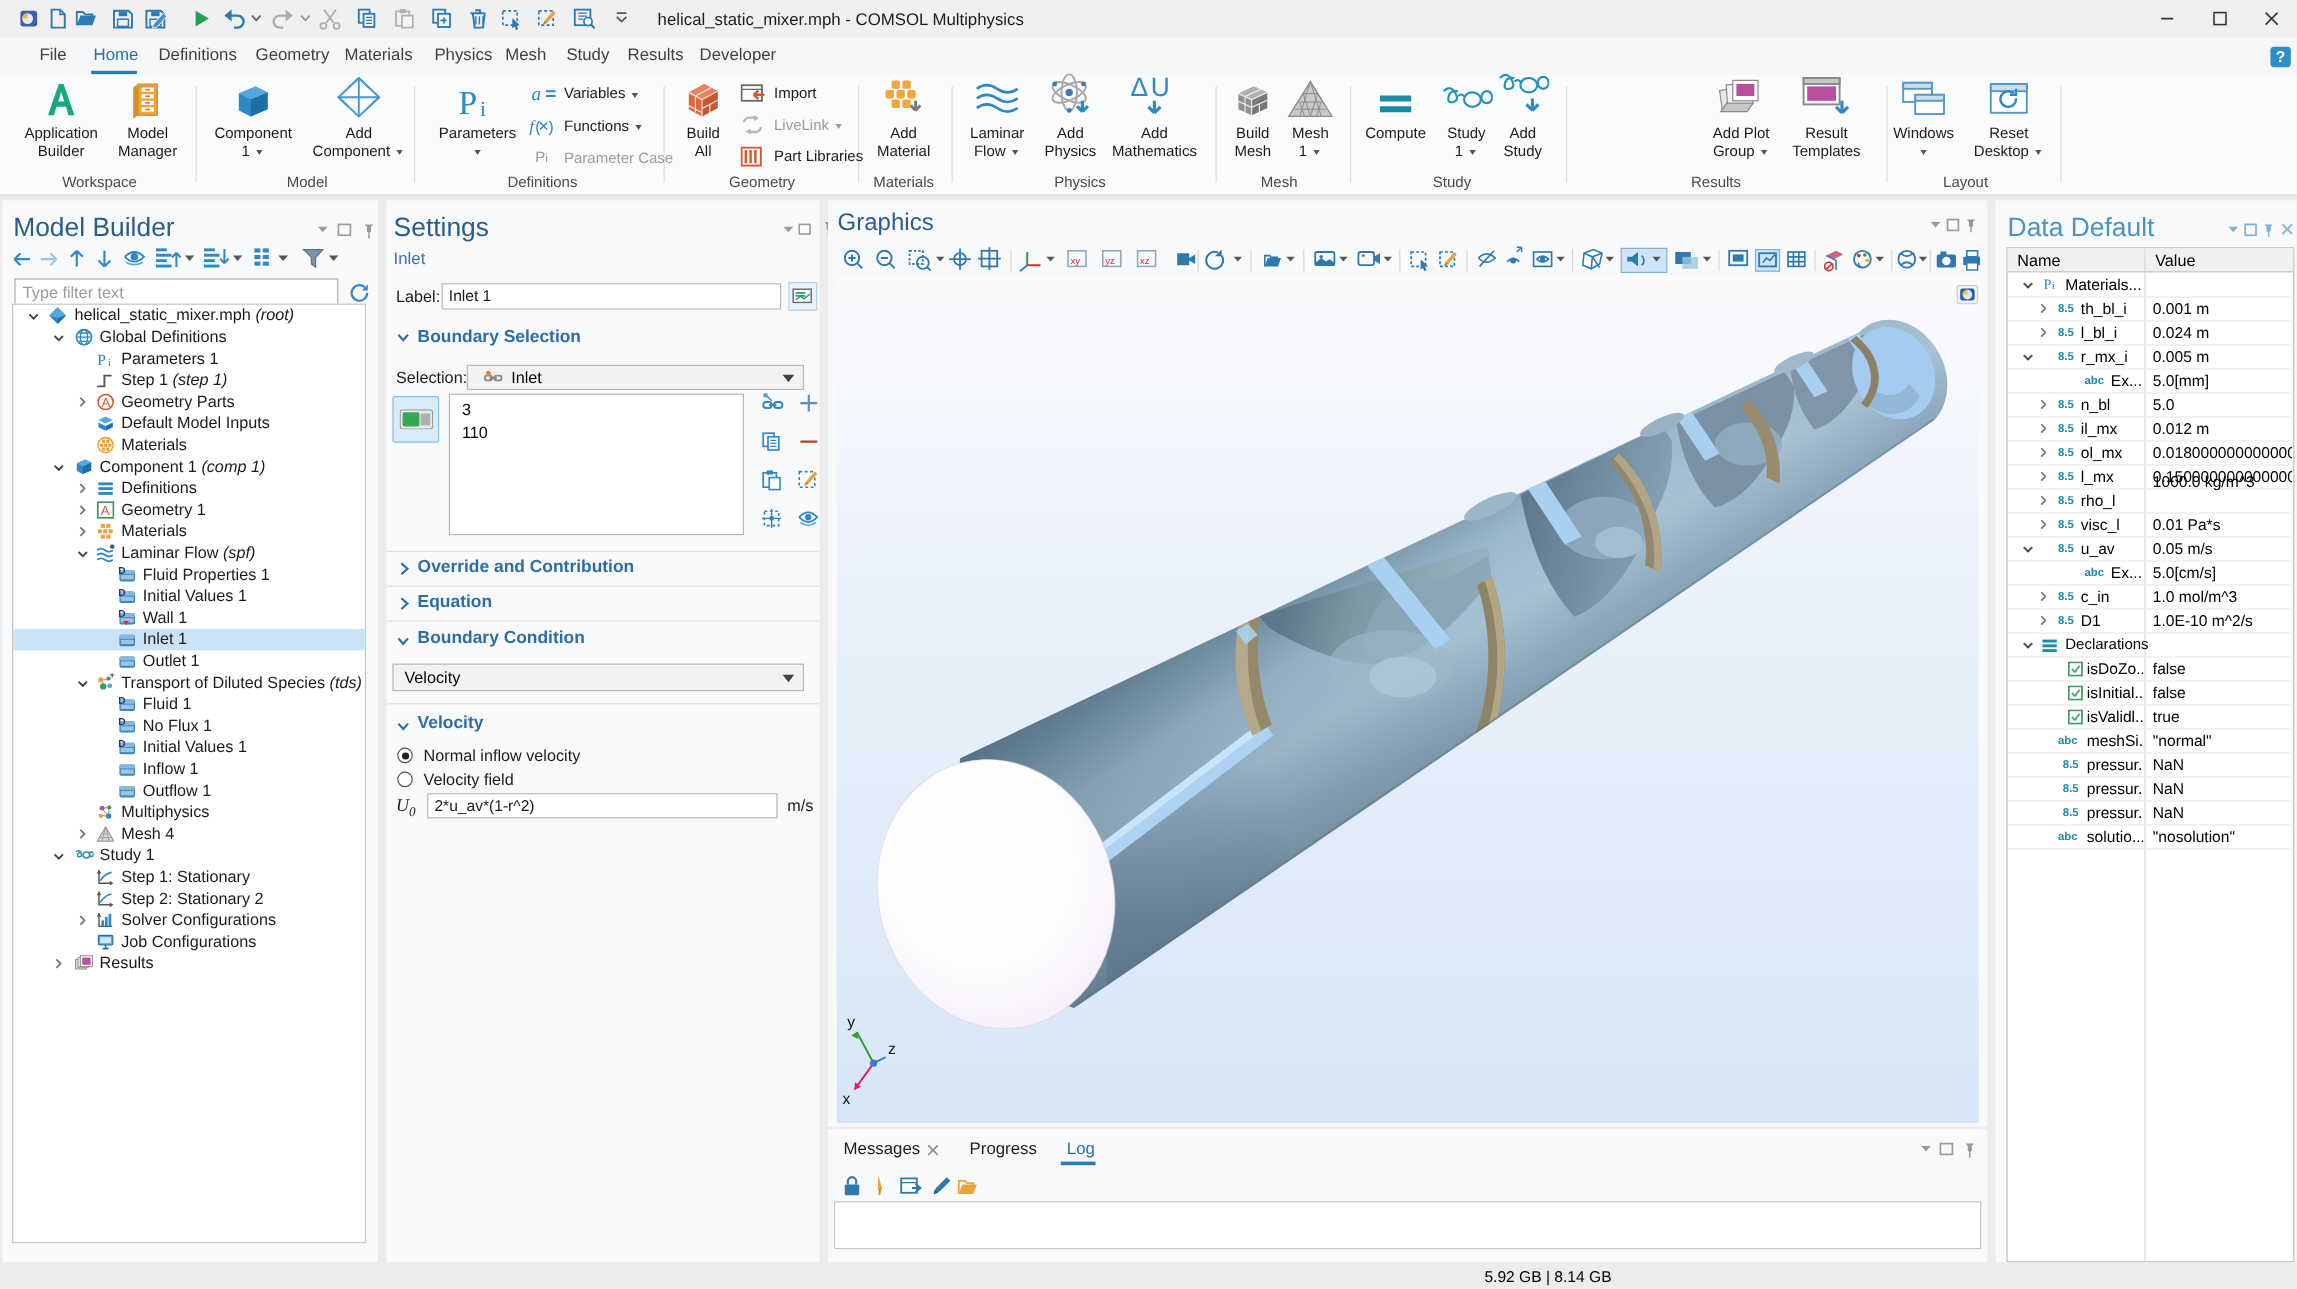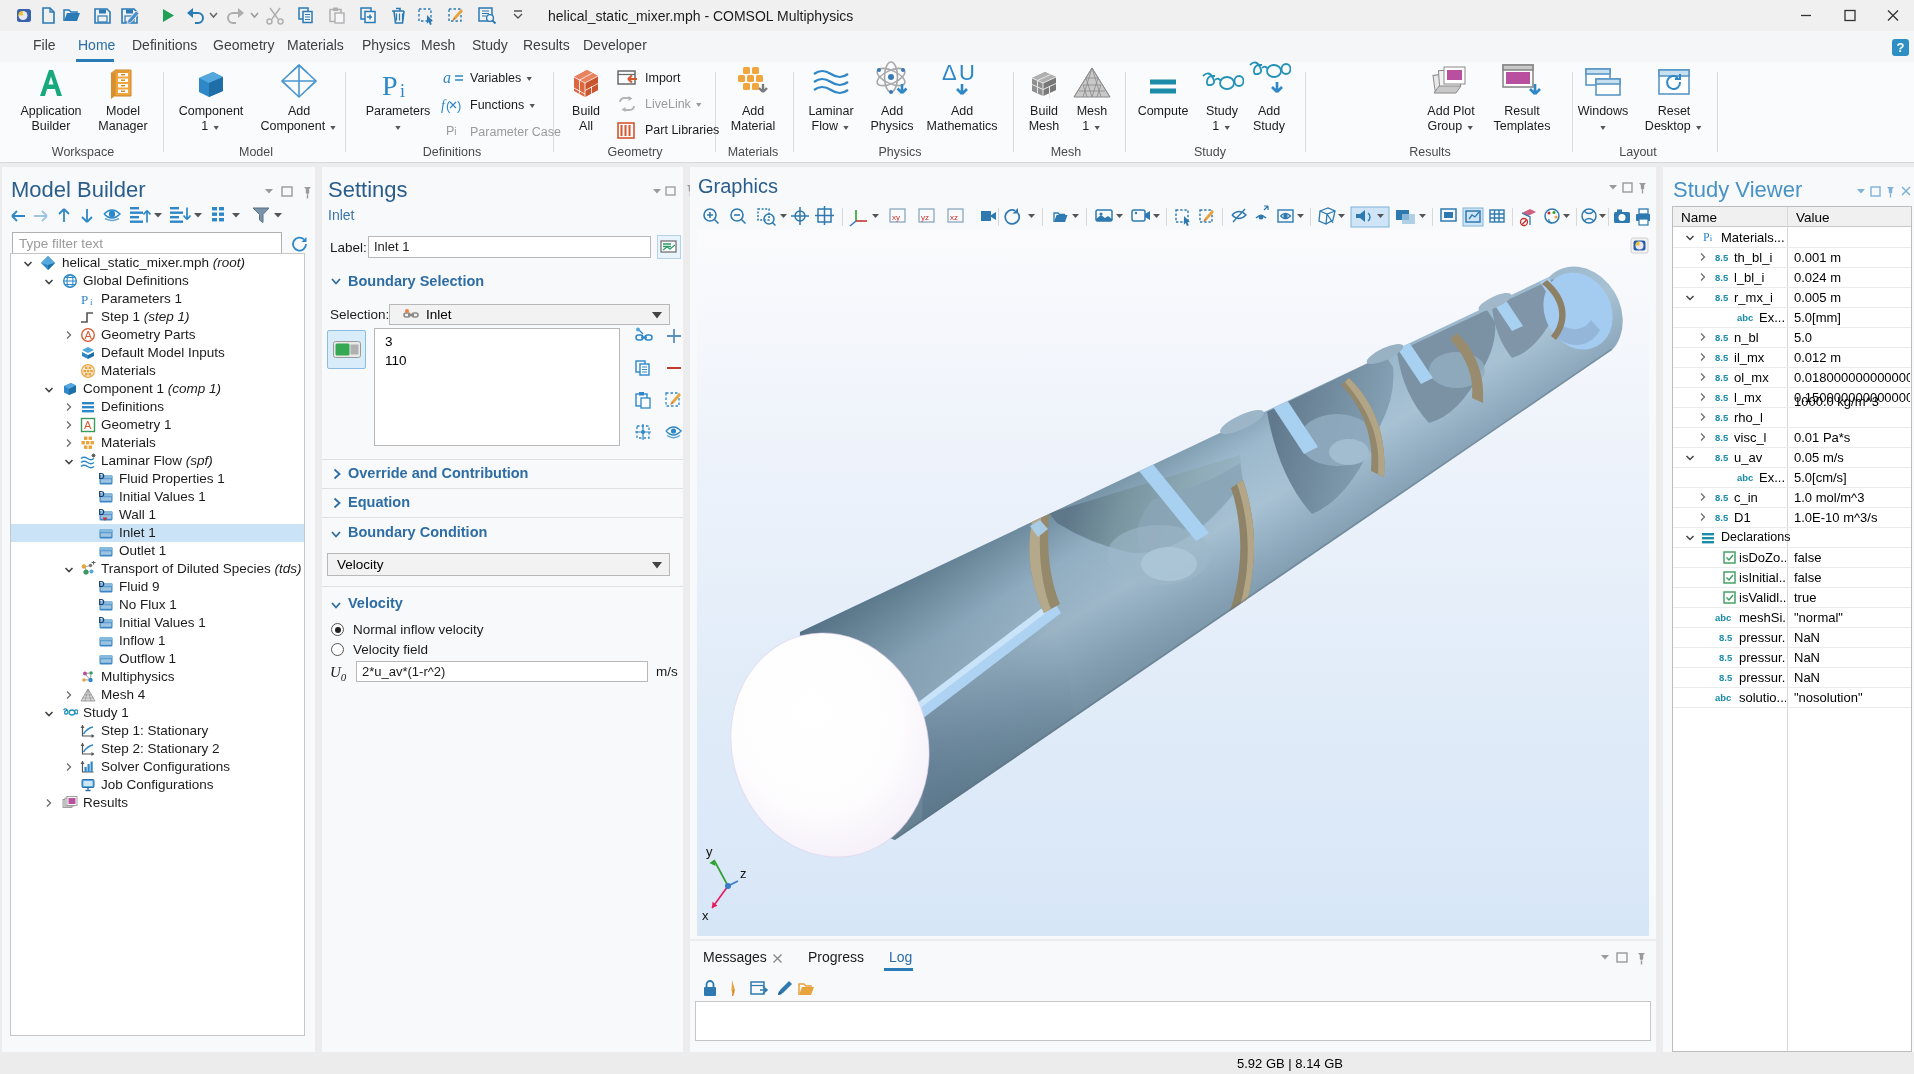--- a/index.html
+++ b/index.html
@@ -622,21 +622,21 @@
       </svg>
       <span class="lbl" style="left:90px;">Transport of Diluted Species<span class="em"> (tds)</span></span>
     </div>
 <div class="trow" style="top:324px;">
       <svg width="16" height="16" viewBox="0 0 16 16" style="position:absolute;left:87px;top:1px;">
         <rect x="1.5" y="4" width="13" height="9.5" rx="1.5" fill="#3b86c4"></rect>
         <rect x="1.5" y="4" width="13" height="3.4" rx="1.5" fill="#85b9dd"></rect>
         <rect x="2.6" y="8.2" width="10.8" height="3.6" fill="#9fc4e0"></rect>
         <text x="0.5" y="7.5" font-size="8.5" font-weight="bold" fill="#1a3e6e">D</text>
       </svg>
-      <span class="lbl" style="left:108px;">Fluid 9</span>
+      <span class="lbl" style="left:108px;">Fluid 1</span>
     </div>
 <div class="trow" style="top:342px;">
       <svg width="16" height="16" viewBox="0 0 16 16" style="position:absolute;left:87px;top:1px;">
         <rect x="1.5" y="4" width="13" height="9.5" rx="1.5" fill="#3b86c4"></rect>
         <rect x="1.5" y="4" width="13" height="3.4" rx="1.5" fill="#85b9dd"></rect>
         <rect x="2.6" y="8.2" width="10.8" height="3.6" fill="#9fc4e0"></rect>
         <text x="0.5" y="7.5" font-size="8.5" font-weight="bold" fill="#1a3e6e">D</text>
       </svg>
       <span class="lbl" style="left:108px;">No Flux 1</span>
     </div>
@@ -1204,21 +1204,21 @@
     <g transform="translate(100,2)">
         <path d="M1 16 l3 -8 h12 l-3 8 z" fill="#e8a33d"></path>
         <path d="M1 16 v-11 h5 l2 2 h5 v1.5" fill="none" stroke="#e8a33d" stroke-width="1.5"></path>
       </g>
   </svg>
   <div class="abs" style="left:5px;top:60px;width:956px;height:40px;background:#fff;border:1px solid #c6c6c6;"></div>
 </div>
 
 <div class="panel" id="p-dv" style="left:1663px; top:167px; width:251px; height:885px;"></div>
 <div class="abs" style="left:1663px;top:167px;width:251px;height:885px;overflow:hidden;">
-<div class="phead" style="left:10px;top:10px;color:#4792c6;">Study Viewer</div>
+<div class="phead" style="left:10px;top:10px;color:#4792c6;">Data Default</div>
 <svg class="abs" style="left:193px;top:18px;" width="55" height="14" viewBox="0 0 55 14">
       <path d="M1 4 l4 4.5 l4 -4.5" fill="#7fb2d9"></path>
       <rect x="15" y="2" width="9" height="9" fill="none" stroke="#7fb2d9" stroke-width="1.4"></rect>
       <path d="M31 2 h7 l-1.8 2 v3.5 l-1.7 1.6 l-1.7 -1.6 v-3.5 z" fill="#7fb2d9"></path>
       <path d="M34.5 8.5 v4" stroke="#7fb2d9" stroke-width="1.3"></path>
       <path d="M46 2 l8 8 M54 2 l-8 8" stroke="#7fb2d9" stroke-width="1.5"></path>
     </svg>
 <div class="abs" style="left:9px;top:39px;width:240px;height:846px;background:#fff;border:1px solid #bdbdbd;">
 <div class="abs" style="left:0;top:0;width:238px;height:20px;background:#f0f0f0;border-bottom:1px solid #c8c8c8;"></div>
 <span class="abs" style="left:8px;top:3px;font-size:13.5px;">Name</span>
@@ -1314,21 +1314,21 @@
       </svg>
 <span class="abs" style="left:42px;top:285px;font-size:9.5px;font-weight:bold;color:#1b8ba8;">8.5</span>
 <div class="abs" style="left:61px;top:283px;font-size:13px;white-space:nowrap;width:52px;overflow:hidden;">c_in</div>
 <div class="abs" style="left:121px;top:283px;font-size:13px;white-space:nowrap;width:116px;overflow:hidden;">1.0 mol/m^3</div>
 <div class="abs" style="left:0;top:301px;width:238px;height:20px;border-bottom:1px solid #ebebeb;"></div>
 <svg class="abs" style="left:25px;top:305px;" width="10" height="10" viewBox="0 0 10 10">
         <path d="M3 1.5 L6.5 5 L3 8.5" fill="none" stroke="#707070" stroke-width="1.3"></path>
       </svg>
 <span class="abs" style="left:42px;top:305px;font-size:9.5px;font-weight:bold;color:#1b8ba8;">8.5</span>
 <div class="abs" style="left:61px;top:303px;font-size:13px;white-space:nowrap;width:52px;overflow:hidden;">D1</div>
-<div class="abs" style="left:121px;top:303px;font-size:13px;white-space:nowrap;width:116px;overflow:hidden;">1.0E-10 m^3/s</div>
+<div class="abs" style="left:121px;top:303px;font-size:13px;white-space:nowrap;width:116px;overflow:hidden;">1.0E-10 m^2/s</div>
 <div class="abs" style="left:0;top:321px;width:238px;height:20px;border-bottom:1px solid #ebebeb;"></div>
 <svg class="abs" style="left:12px;top:326px;" width="10" height="10" viewBox="0 0 10 10">
         <path d="M1.5 3 L5 6.5 L8.5 3" fill="none" stroke="#444" stroke-width="1.5"></path>
       </svg>
 <svg class="abs" style="left:28px;top:324px;" width="14" height="14" viewBox="0 0 14 14">
         <g fill="#1b8ba8">
           <rect x="1" y="2" width="12" height="2.4"></rect>
           <rect x="1" y="6" width="12" height="2.4"></rect>
           <rect x="1" y="10" width="12" height="2.4"></rect>
         </g>

